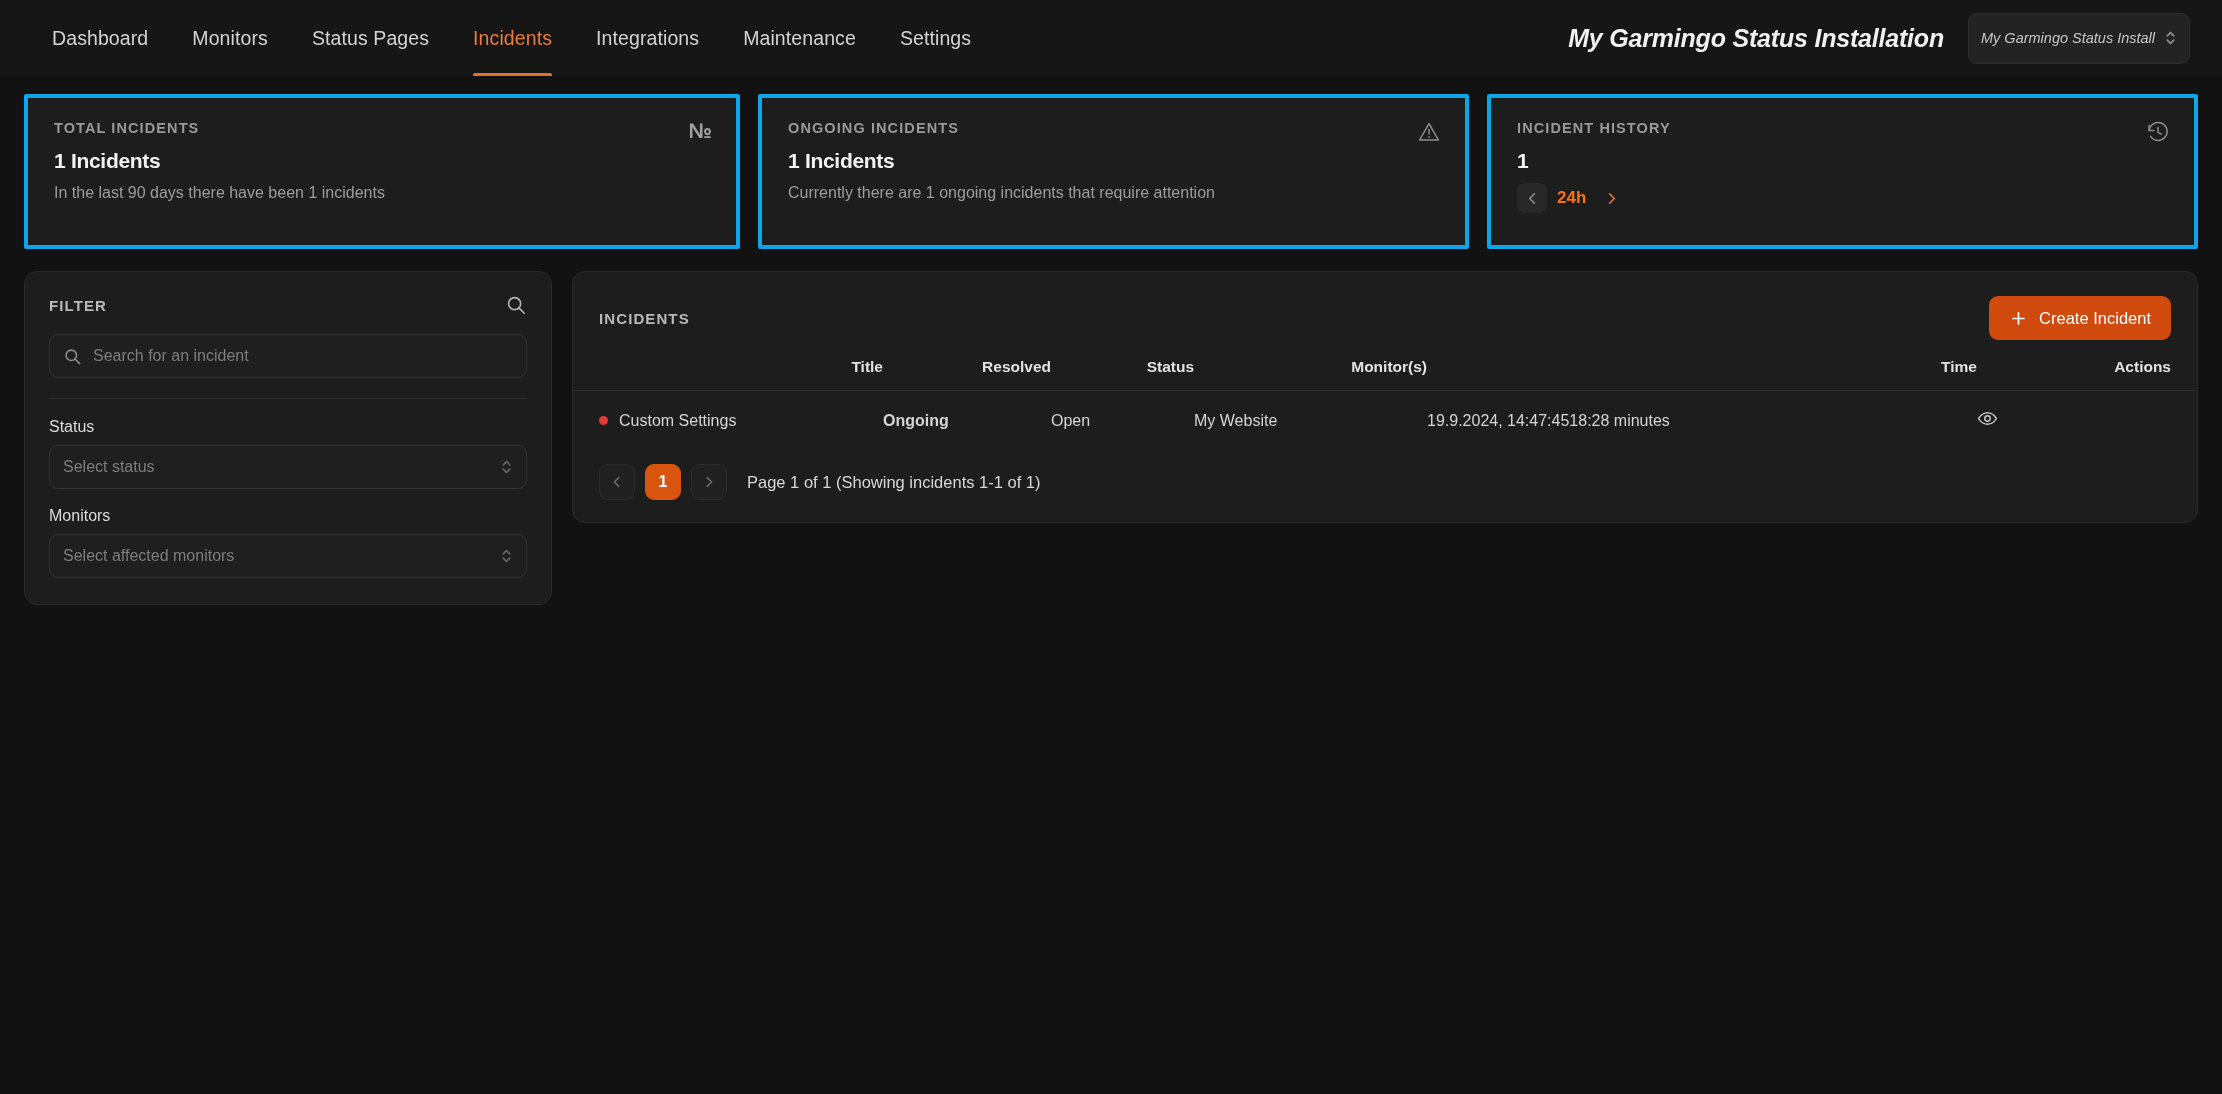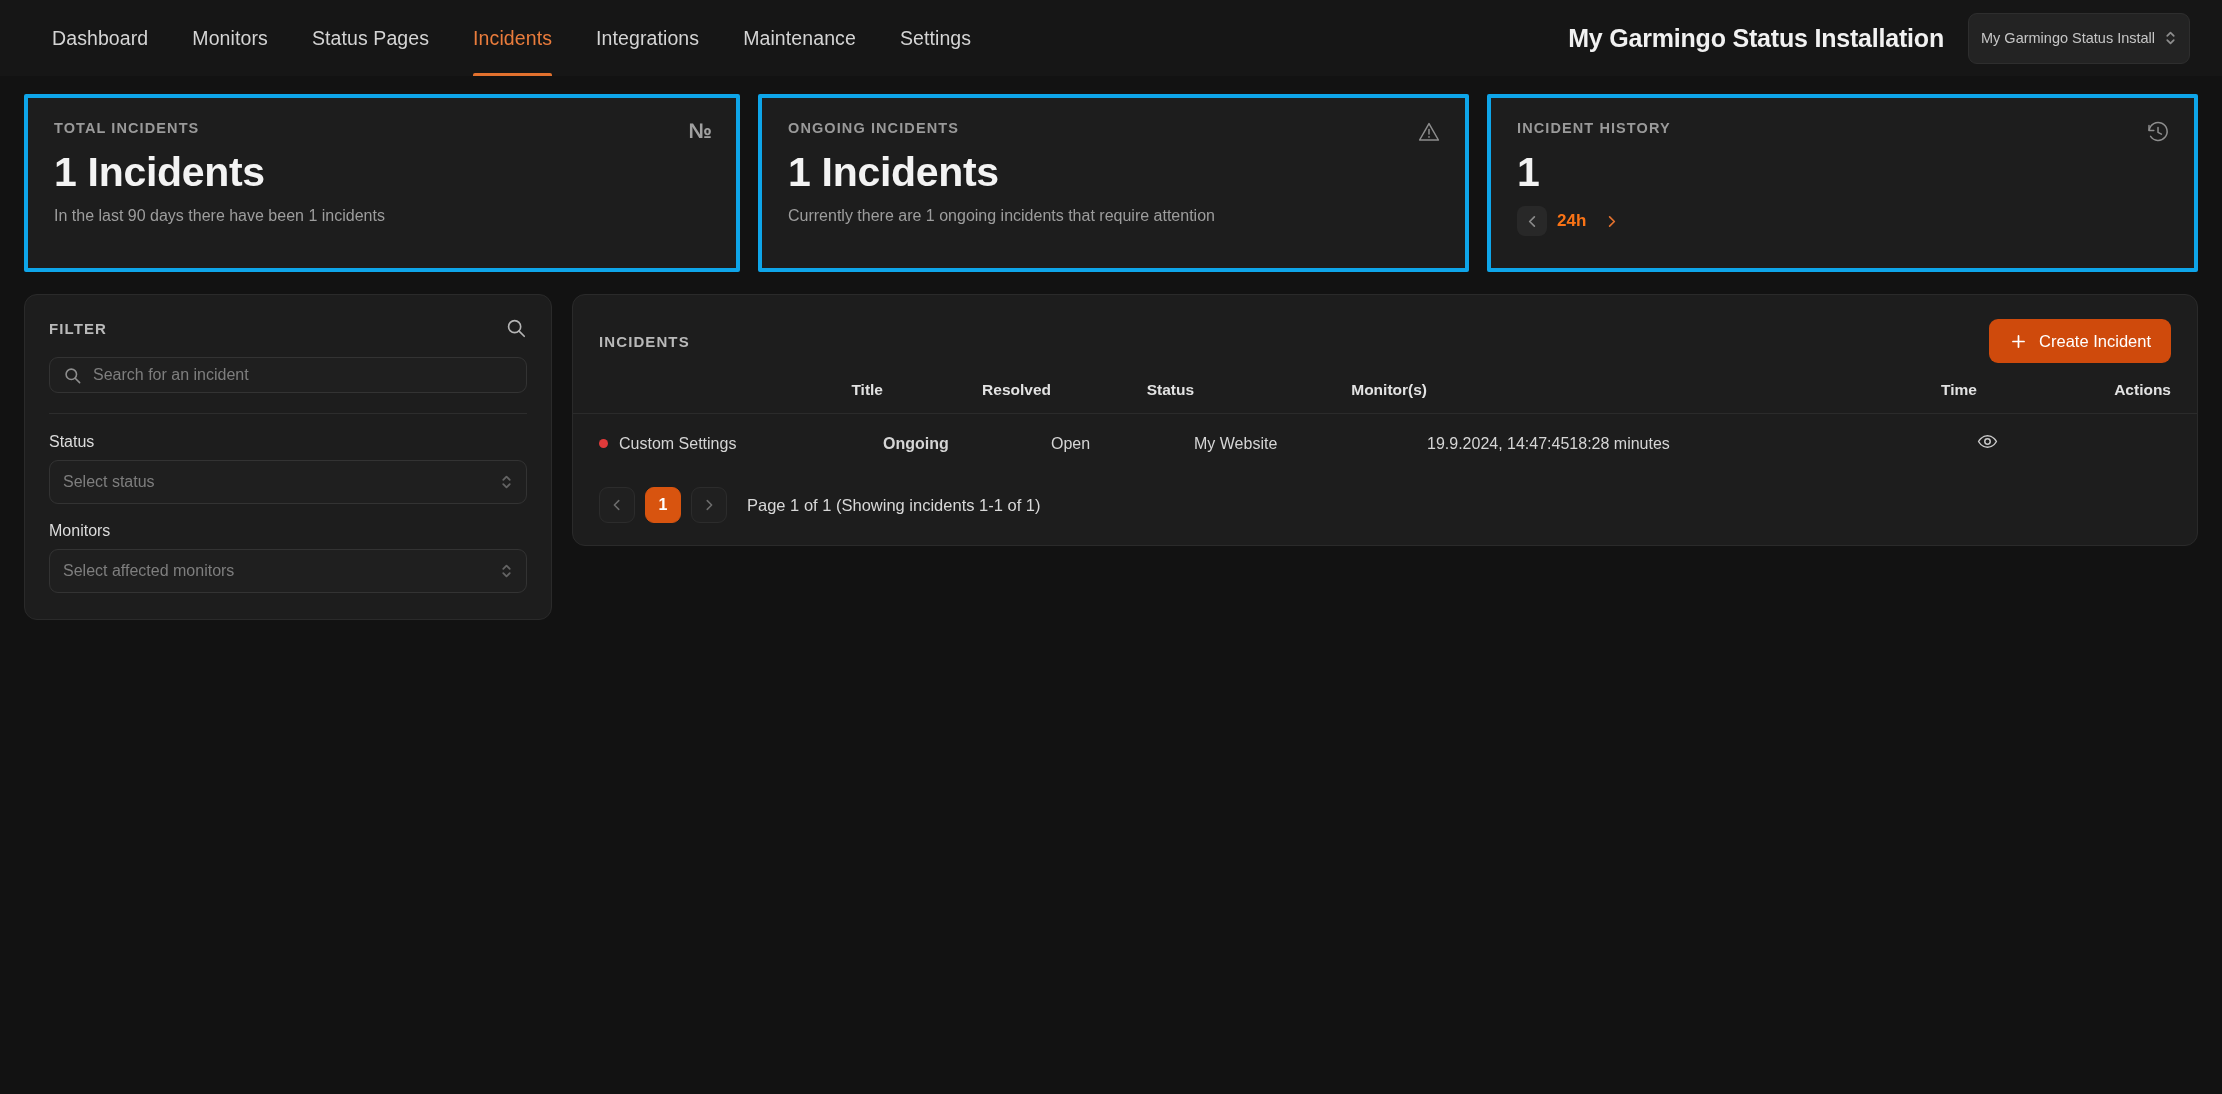--- a/index.html
+++ b/index.html
@@ -39,20 +39,21 @@
     height: 3px;
     background: #e2712e;
     border-radius: 2px 2px 0 0;
   }
   .nav-right {
     margin-left: auto;
     display: flex;
     align-items: center;
     gap: 24px;
     padding-right: 32px;
+    font-style: italic;
   }
   .install-title {
     font-size: 25px;
     font-weight: 700;
     color: #f1f1f1;
     letter-spacing: -0.2px;
   }
   .install-select {
     width: 222px;
     height: 51px;
@@ -88,21 +89,21 @@
   .stat-card.c3 { flex: 1; }
   .stat-kicker {
     font-size: 14.5px;
     font-weight: 700;
     letter-spacing: 1.1px;
     color: #9a9a9a;
     text-transform: uppercase;
   }
   .stat-value {
     margin-top: 13px;
-    font-size: 41px;
+    font-size: 21px;
     font-weight: 700;
     color: #f3f3f3;
     letter-spacing: -0.3px;
   }
   .stat-sub {
     margin-top: 11px;
     font-size: 16px;
     color: #9d9d9d;
   }
   .card-icon {
@@ -156,21 +157,21 @@
     margin-bottom: 18px;
   }
   .filter-title {
     font-size: 15px;
     font-weight: 700;
     letter-spacing: 1.1px;
     color: #b9b9b9;
     text-transform: uppercase;
   }
   .search-wrap {
-    height: 36px;
+    height: 44px;
     background: #1f1f1f;
     border: 1px solid #333;
     border-radius: 9px;
     display: flex;
     align-items: center;
     padding: 0 13px;
     gap: 11px;
   }
   .search-wrap input {
     flex: 1;

